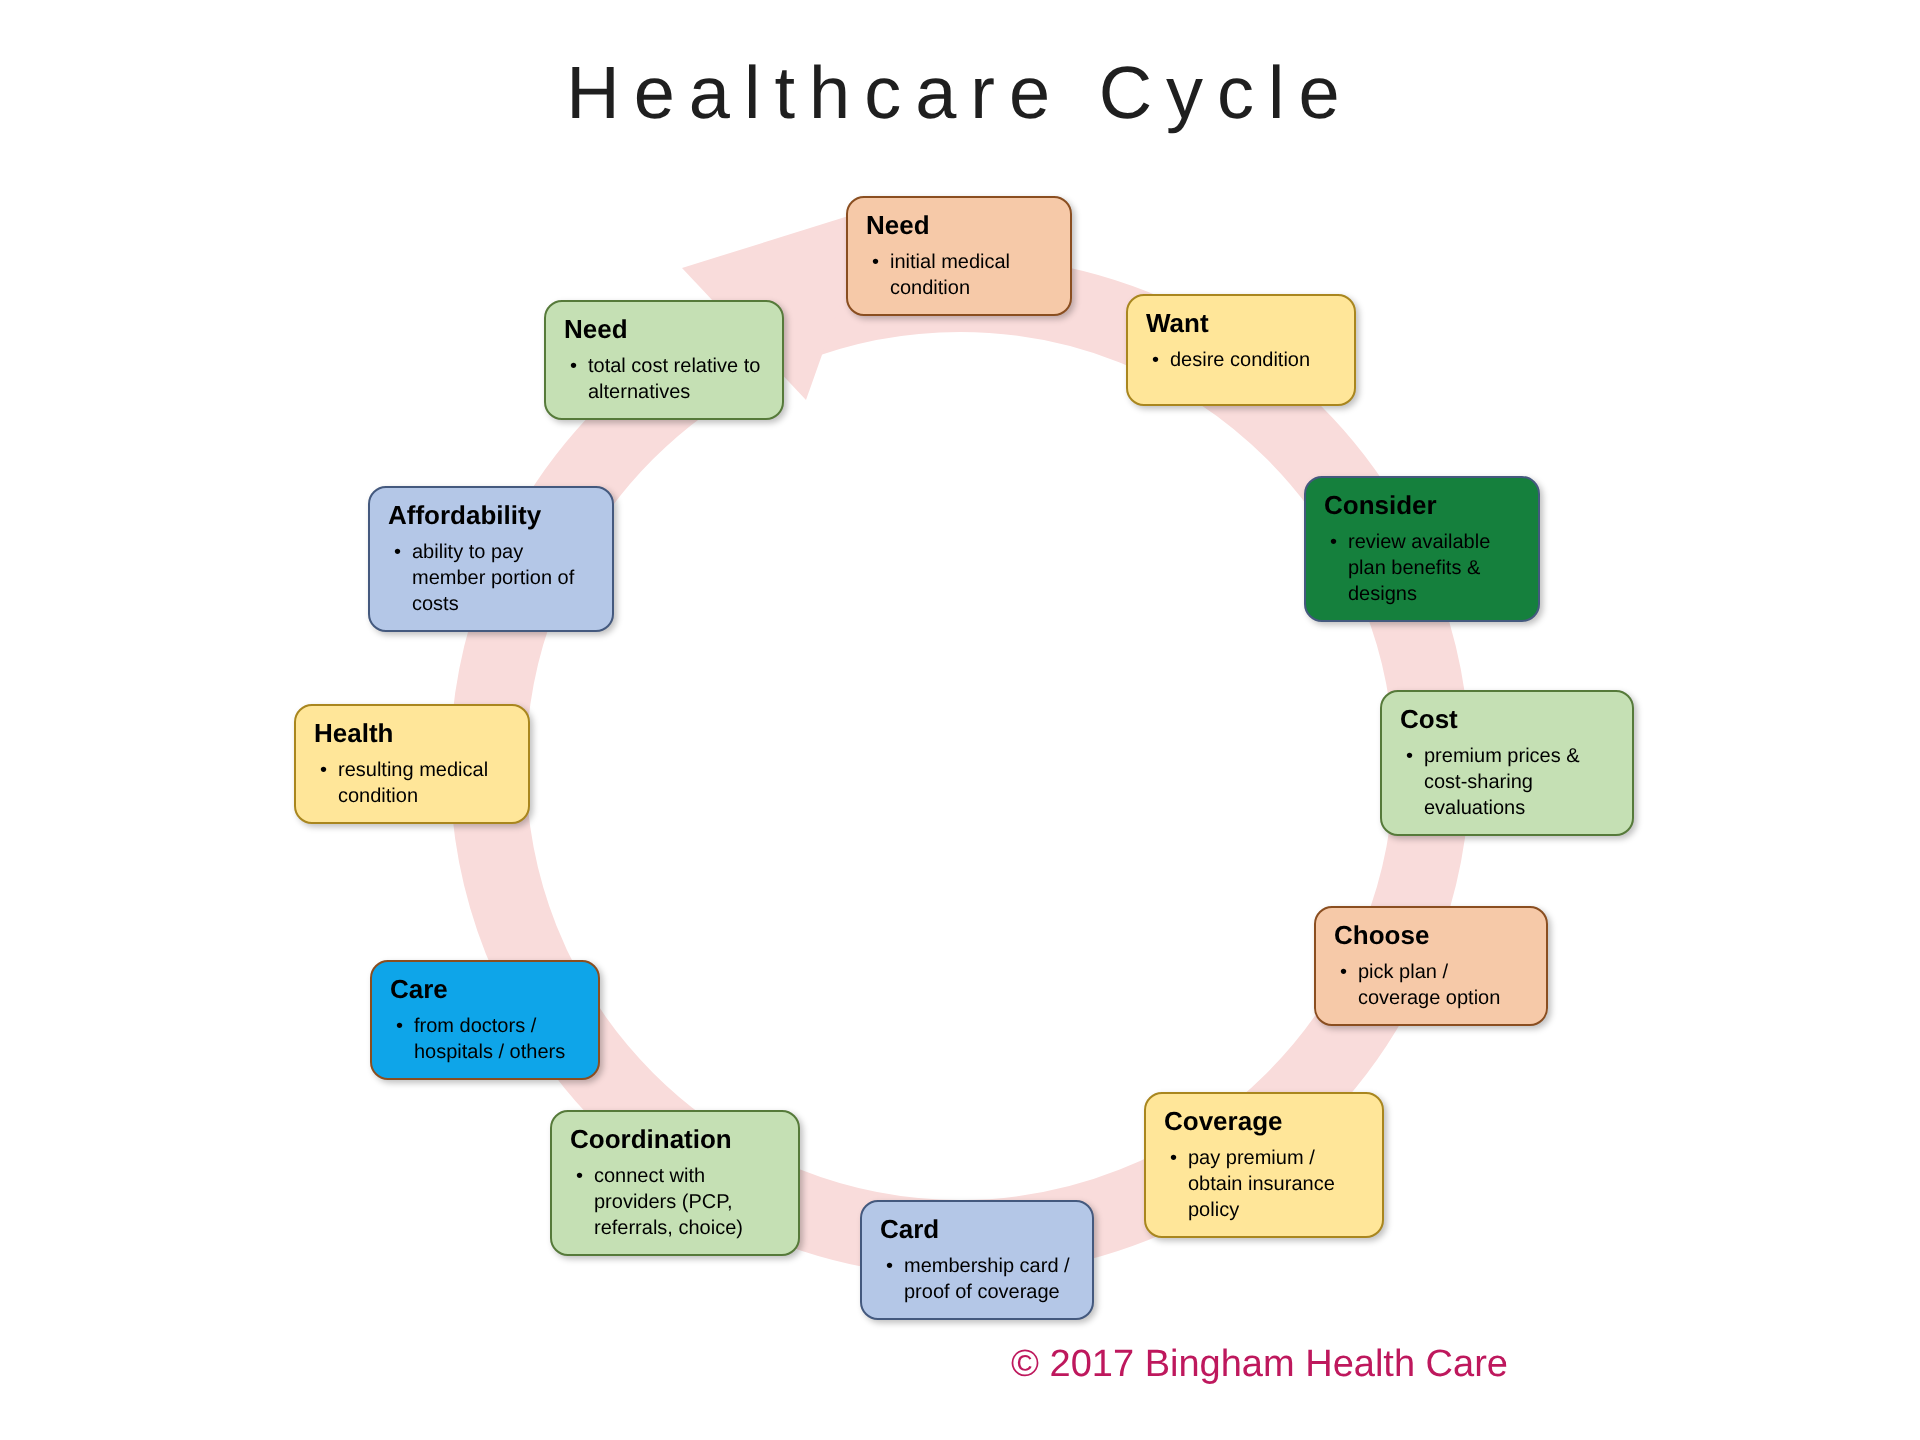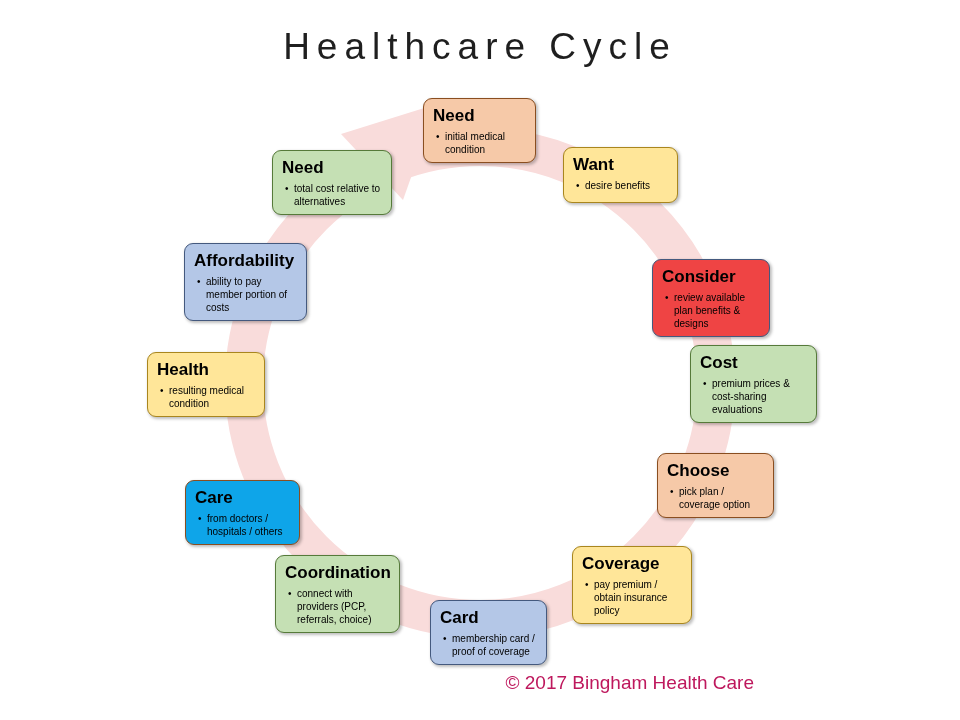--- a/index.html
+++ b/index.html
@@ -15,21 +15,21 @@
     color:#1f1f1f;
   }
   svg.ring-layer{position:absolute;left:0;top:0;}
   .node{
     position:absolute;box-sizing:border-box;
     border:1px solid #666;border-radius:9px;
     padding:7px 8px 6px 9px;min-height:56px;
     box-shadow:1.5px 1.5px 3px rgba(0,0,0,0.25);
   }
   .node-title{
-    margin:0 0 4px 0;font-size:17px;font-weight:bold;line-height:1.15;color:#000;
+    margin:0 0 4px 0;font-size:13px;font-weight:bold;line-height:1.15;color:#000;
   }
   .node-bullet{
     margin:0;font-size:10px;line-height:1.3;color:#000;
     position:relative;padding-left:12px;
   }
   .node-bullet::before{
     content:"\2022";position:absolute;left:3px;top:0;
   }
   .footer-credit{
     position:absolute;top:672px;right:50px;margin:0;
@@ -48,24 +48,24 @@
     <polygon points="437,104 341,134 403,200" fill="#F9DCDB"></polygon>
   </svg>
 
   <div class="node" style="left: 423px; top: 98px; width: 113px; background: rgb(246, 201, 168); border-color: rgb(138, 78, 32);">
     <h3 class="node-title">Need</h3>
     <p class="node-bullet">initial medical condition</p>
   </div>
 
   <div class="node" style="left: 563px; top: 147px; width: 115px; background: rgb(255, 230, 153); border-color: rgb(169, 134, 30);">
     <h3 class="node-title">Want</h3>
-    <p class="node-bullet">desire benefits</p>
+    <p class="node-bullet">desire condition</p>
   </div>
 
-  <div class="node" style="left: 652px; top: 238px; width: 118px; background: #ef4444; border-color: rgb(68, 89, 126); margin-top: 21px;">
+  <div class="node" style="left: 652px; top: 238px; width: 118px; background: #15803d; border-color: rgb(68, 89, 126);">
     <h3 class="node-title">Consider</h3>
     <p class="node-bullet">review available plan benefits &amp; designs</p>
   </div>
 
   <div class="node" style="left: 690px; top: 345px; width: 127px; background: rgb(197, 224, 180); border-color: rgb(86, 122, 58);">
     <h3 class="node-title">Cost</h3>
     <p class="node-bullet">premium prices &amp; cost-sharing evaluations</p>
   </div>
 
   <div class="node" style="left: 657px; top: 453px; width: 117px; background: rgb(246, 201, 168); border-color: rgb(138, 78, 32);">

